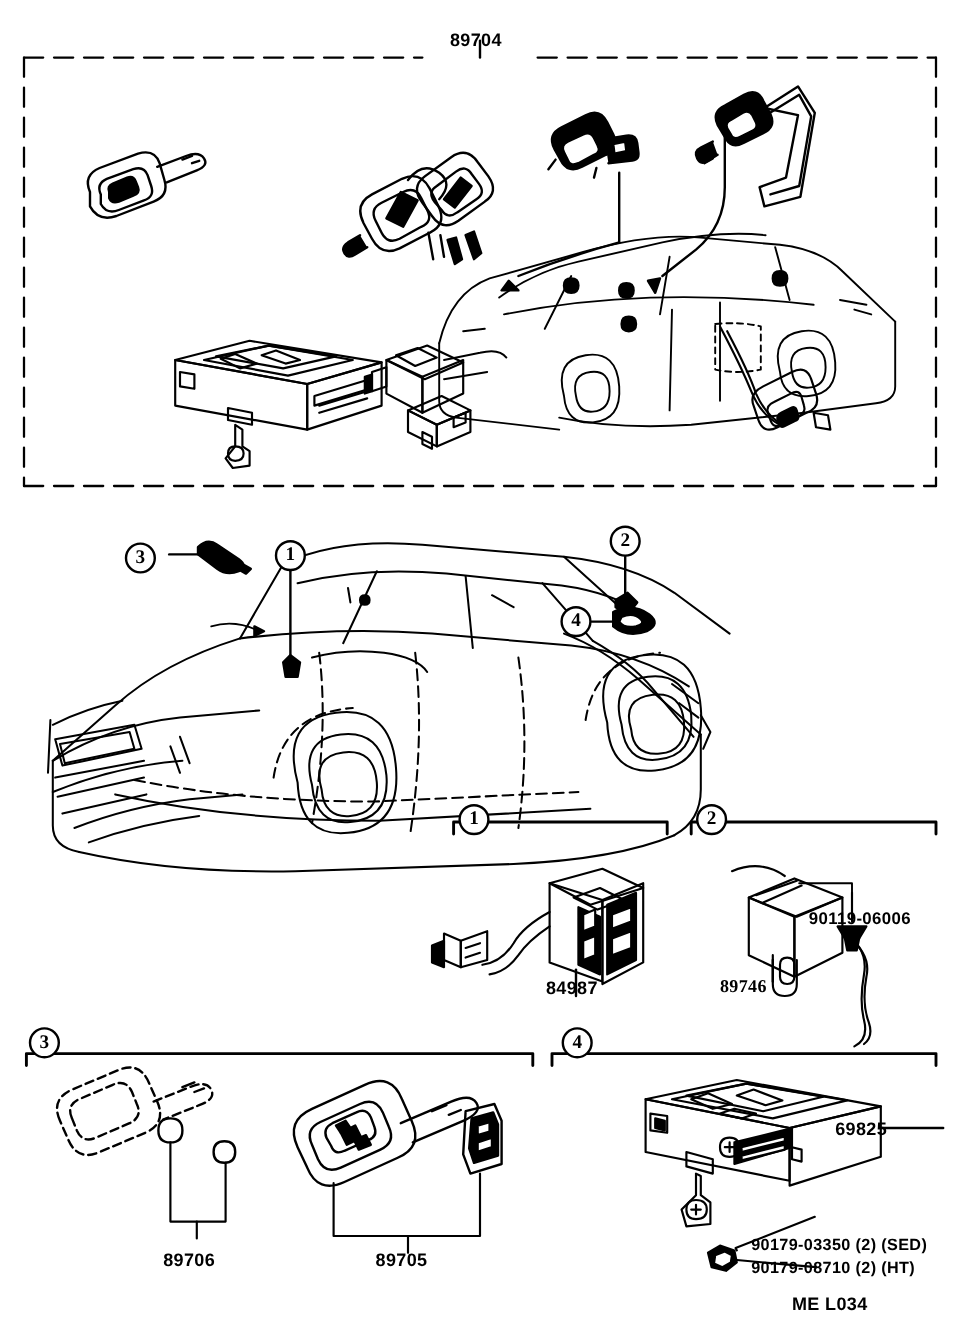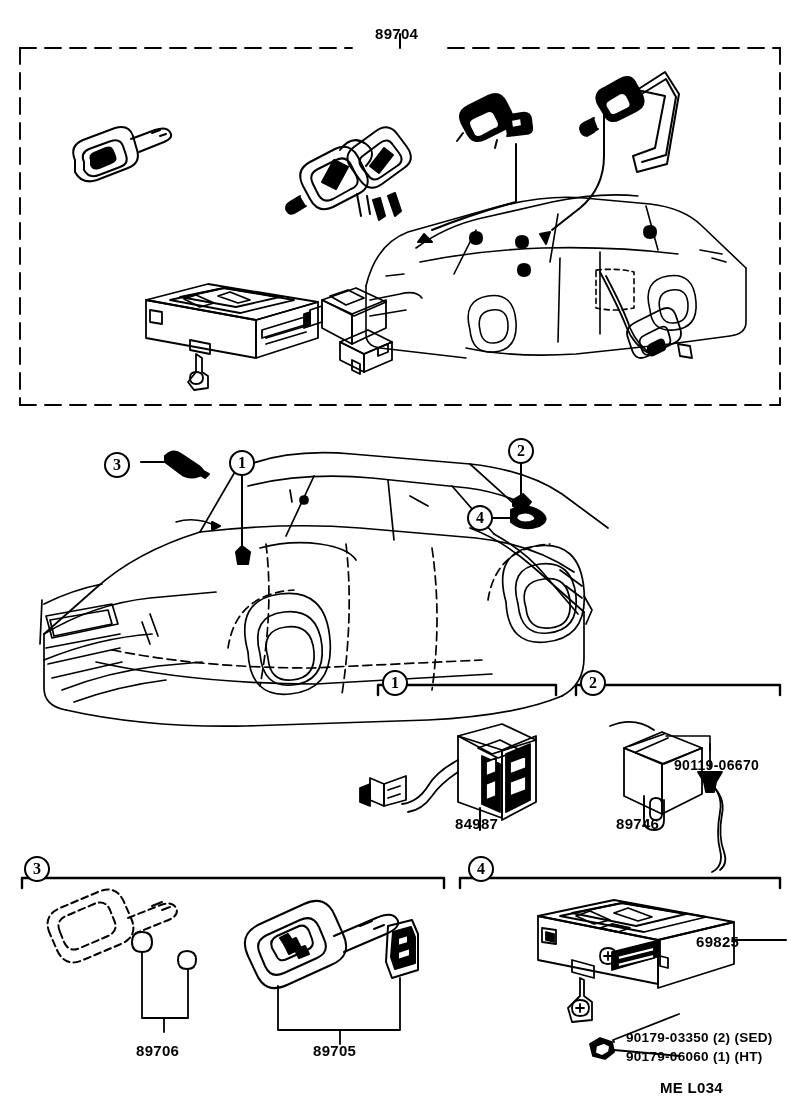--- a/index.html
+++ b/index.html
@@ -394,29 +394,29 @@
   <div class="circ" style="left:508px; top:438px;">2</div>
   <div class="circ" style="left:467px; top:505px;">4</div>
 
   <div class="circ" style="left:382px; top:670px;">1</div>
   <div class="circ" style="left:580px; top:670px;">2</div>
   <div class="circ" style="left:24px; top:856px;">3</div>
   <div class="circ" style="left:468px; top:856px;">4</div>
 
   <div class="lbl" style="left:455px; top:815px;">84987</div>
 
-  <div class="lbl" style="left:616px; top:815px;">89746</div>
-
-  <div class="lbl code" style="left:674px; top:757px;">90119-06670</div>
+  <div class="lbl" style="left:600px; top:815px;font-family:Liberation Serif, serif;">89746</div>
+
+  <div class="lbl code" style="left:674px; top:757px;">90119-06006</div>
 
   <div class="lbl" style="left:136px; top:1042px;">89706</div>
 
   <div class="lbl" style="left:313px; top:1042px;">89705</div>
 
   <div class="lbl" style="left:696px; top:933px;">69825</div>
 
   <div class="lbl small" style="left:626px; top:1030px;">90179-03350 (2) (SED)</div>
 
-  <div class="lbl small" style="left:626px; top:1049px;">90179-06060 (1) (HT)</div>
+  <div class="lbl small" style="left:626px; top:1049px;">90179-08710 (2) (HT)</div>
 
   <div class="lbl" style="left:660px; top:1079px;">ME L034</div>
 
 </div>
 
 </body></html>

